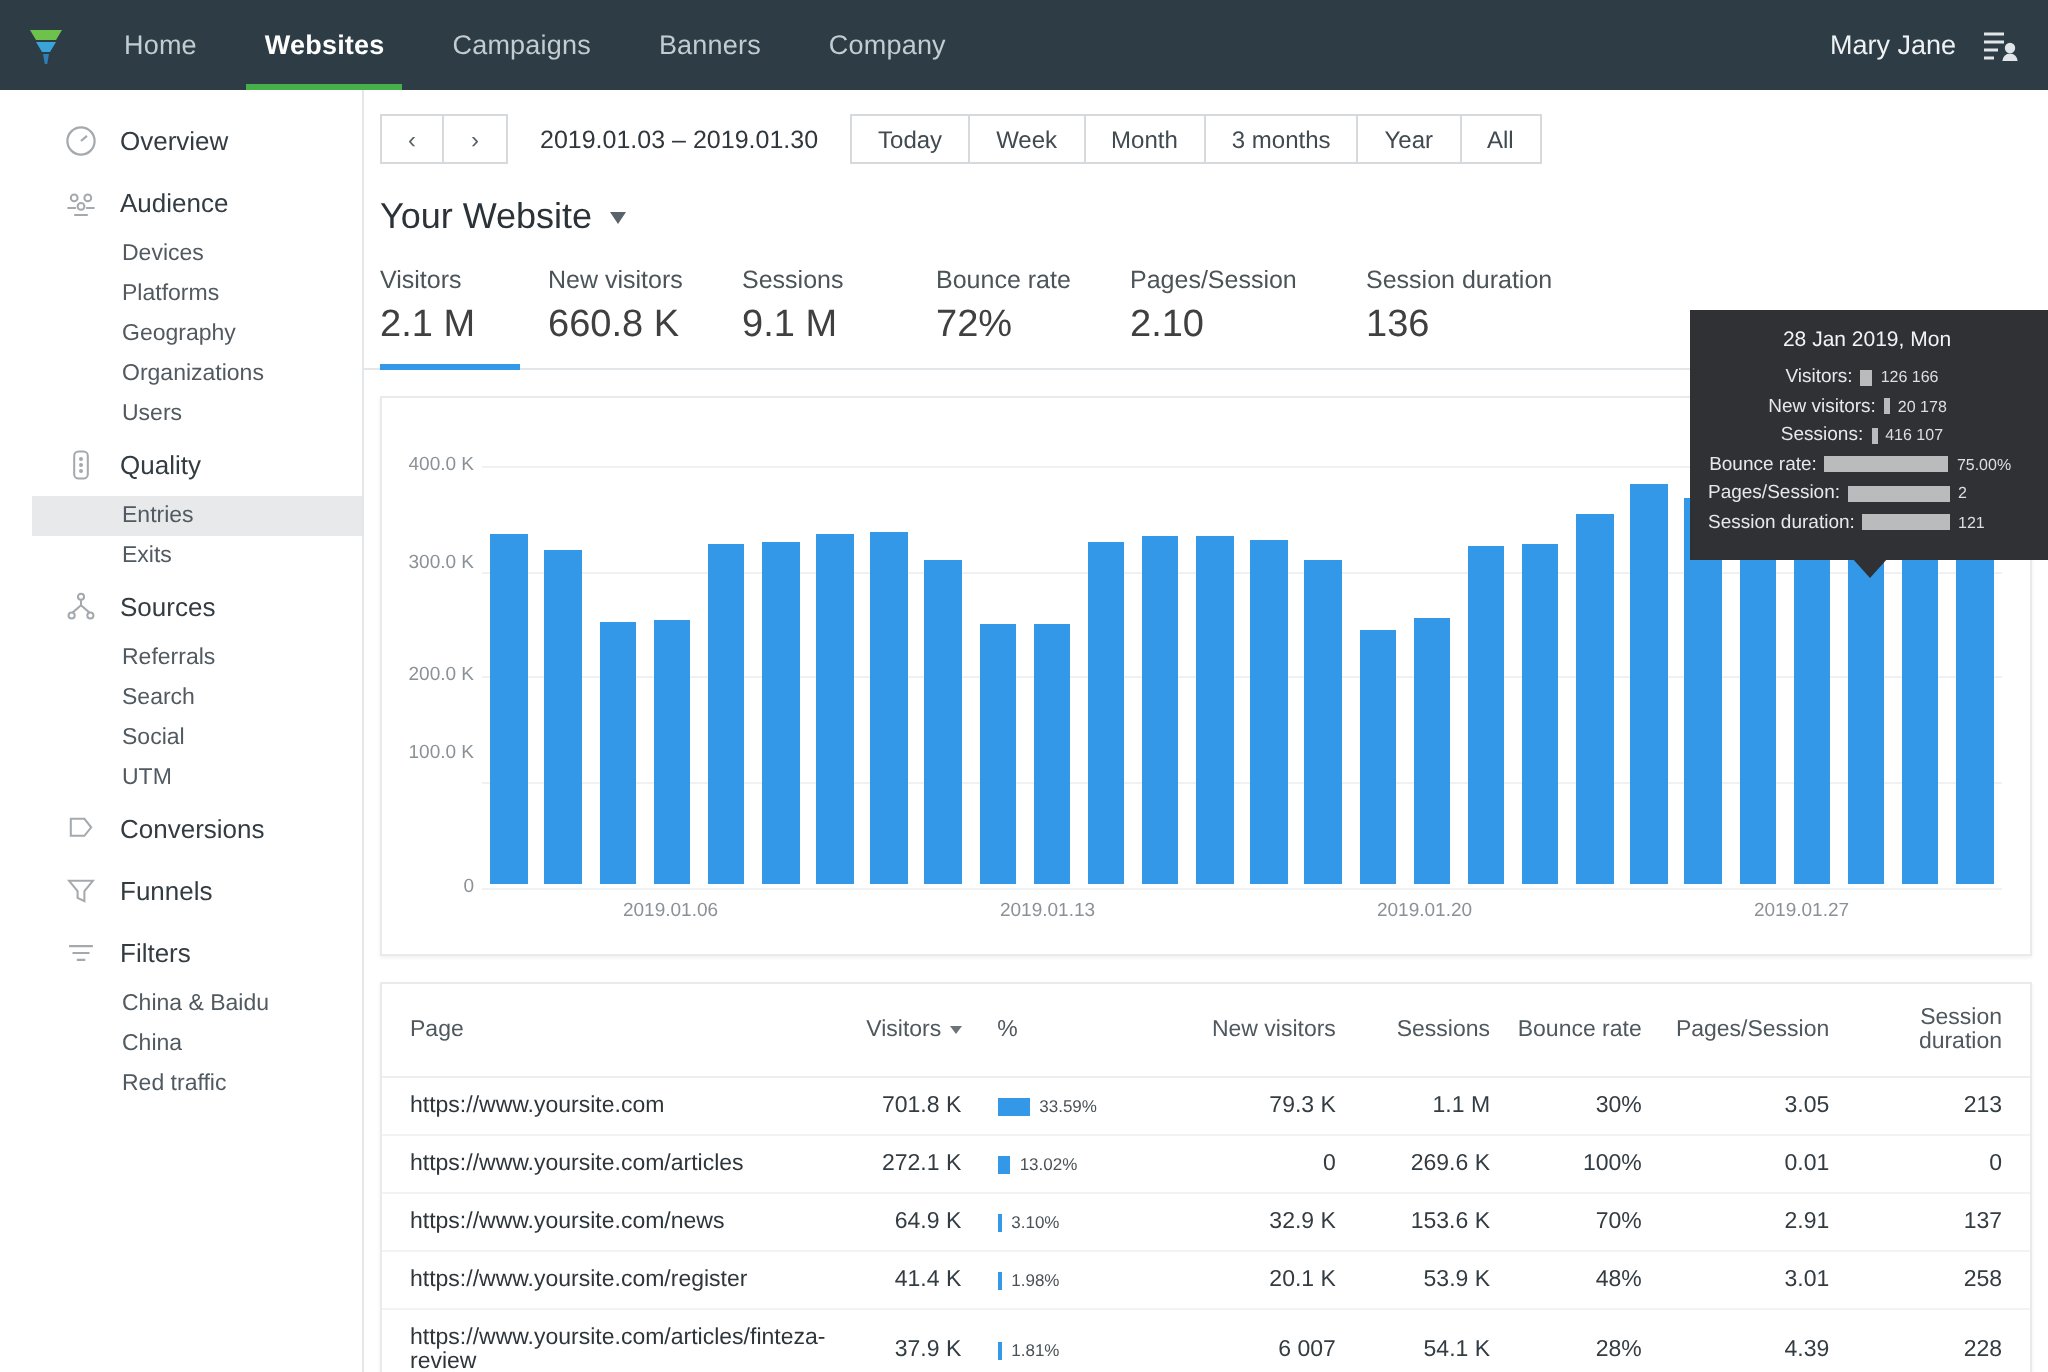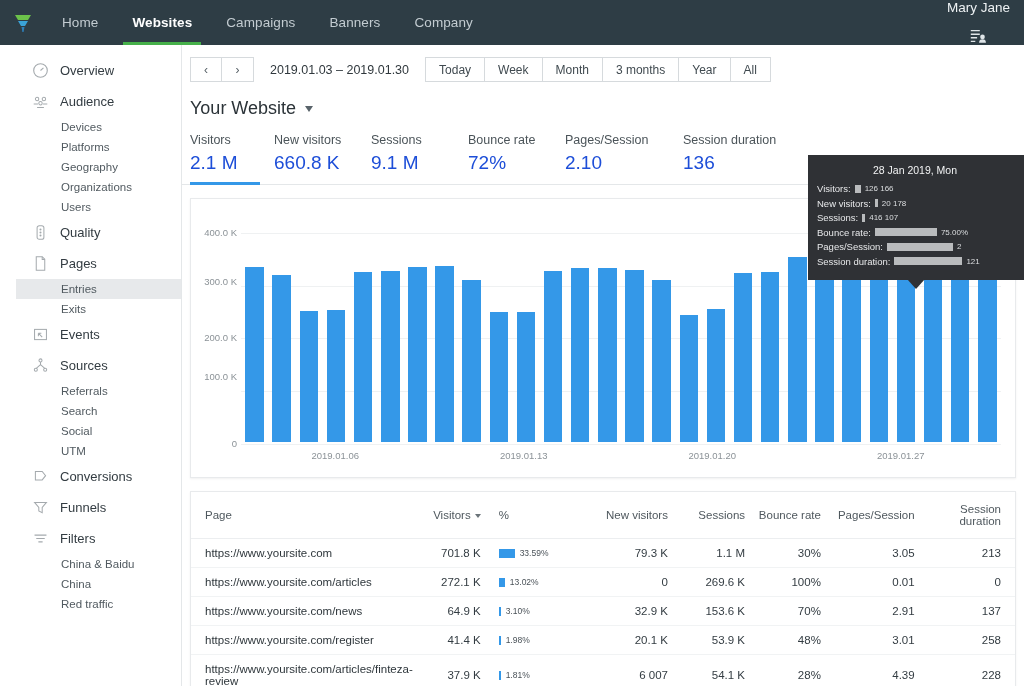--- a/index.html
+++ b/index.html
@@ -27,21 +27,21 @@
     color: #c3ccd1; font-size: 13.5px; letter-spacing: .1px;
     position: relative; cursor: pointer; white-space: nowrap;
   }
   .nav-item.active { color: #ffffff; font-weight: bold; }
   .nav-item.active::after {
     content: ""; position: absolute; left: 8px; right: 8px; bottom: 0;
     height: 3px; background: #46b04a;
   }
   .nav-right {
     margin-left: auto; display: flex; align-items: center;
-    padding-right: 14px; gap: 12px; flex-direction: column;
+    padding-right: 14px; gap: 12px;
   }
   .user-name { color: #eef2f4; font-size: 13.5px; }
   .user-icon { width: 20px; height: 20px; cursor: pointer; }
 
   
   .body-wrap { display: flex; height: 641px; }
 
   
   .sidebar {
     width: 182px; flex: 0 0 182px; background: #ffffff;
@@ -99,21 +99,21 @@
   }
 
   
   .kpi-row {
     display: flex; padding: 11px 0 0 8px; border-bottom: 1px solid #e4e7e9;
   }
   .kpi {
     padding: 0 0 10px 0; margin-right: 0; cursor: pointer; position: relative;
   }
   .kpi-label { font-size: 12.5px; color: #4b5459; margin-bottom: 5px; }
-  .kpi-value { font-size: 19px; color: #1d4ed8; }
+  .kpi-value { font-size: 19px; color: #404040; }
   .kpi.active::after {
     content: ""; position: absolute; left: 0; right: 14px; bottom: -1px;
     height: 3px; background: #3498e8;
   }
 
   
   .chart-card {
     margin: 13px 8px 0 8px; background: #fff;
     border: 1px solid #e8eaec;
     box-shadow: 0 1px 2px rgba(0,0,0,.06);
@@ -133,29 +133,29 @@
   }
   .bar-slot { flex: 1; display: flex; justify-content: center; align-items: flex-end; height: 100%; }
   .bar { width: 68%; background: #3498e8; cursor: pointer; }
   .x-label {
     position: absolute; bottom: 16px; font-size: 9.5px; color: #8b9297;
     transform: translateX(-50%); white-space: nowrap;
   }
 
   
   .tooltip {
-    position: absolute; top: 110px; right: 0px; width: 216px;
+    position: absolute; top: 110px; right: 0px; width: 179px;
     background: #2f3135; color: #fff; padding: 9px 11px 10px 9px;
     font-size: 10px; z-index: 20;
   }
   .tt-title {
     text-align: center; font-size: 10.5px; margin-bottom: 7px; color: #f2f3f4;
   }
   .tt-row {
-    display: flex; align-items: center; justify-content: flex-start;
+    display: flex; align-items: center; justify-content: center;
     gap: 4px; margin-bottom: 3.5px; white-space: nowrap;
   }
   .tt-key { color: #e7e8ea; font-size: 9.5px; }
   .tt-bar { background: #b9bbbd; height: 8px; }
   .tt-val { color: #dcdee0; font-size: 8px; min-width: 34px; text-align: left; }
   .tt-arrow {
     position: absolute; bottom: -9px; left: 50%; transform: translateX(-50%);
     width: 0; height: 0; border-left: 9px solid transparent;
     border-right: 9px solid transparent; border-top: 10px solid #2f3135;
   }
@@ -267,41 +267,25 @@
             <rect x="6" y="2" width="8" height="16" rx="2.5" fill="none" stroke="#6d767c" stroke-width="1.2"></rect>
             <circle cx="10" cy="6.5" r="1.2" fill="#6d767c"></circle>
             <circle cx="10" cy="10" r="1.2" fill="#6d767c"></circle>
             <circle cx="10" cy="13.5" r="1.2" fill="#6d767c"></circle>
           </svg>
         <span class="s-label">Quality</span>
       </div>
     </div>
 
     <div class="side-group">
-      <div class="side-main">
-        <svg class="side-ico" viewBox="0 0 20 20">
-            <path d="M5 2 h7 l3 3 v13 h-10 Z" fill="none" stroke="#6d767c" stroke-width="1.2"></path>
-            <path d="M12 2 v3.2 h3" fill="none" stroke="#6d767c" stroke-width="1.2"></path>
-          </svg>
-        <span class="s-label">Pages</span>
-      </div>
       <div class="side-sub selected"><span>Entries</span></div>
       <div class="side-sub"><span>Exits</span></div>
     </div>
 
 
-    <div class="side-group">
-      <div class="side-main">
-        <svg class="side-ico" viewBox="0 0 20 20">
-            <rect x="3" y="4" width="14" height="12" fill="none" stroke="#6d767c" stroke-width="1.2"></rect>
-            <path d="M12 13 L7.5 8.5 M7.5 8.5 v3.5 M7.5 8.5 h3.5" stroke="#6d767c" stroke-width="1.2" fill="none"></path>
-          </svg>
-        <span class="s-label">Events</span>
-      </div>
-    </div>
 
     <div class="side-group">
       <div class="side-main">
         <svg class="side-ico" viewBox="0 0 20 20">
             <circle cx="10" cy="4" r="1.8" fill="none" stroke="#6d767c" stroke-width="1.2"></circle>
             <circle cx="4.5" cy="15" r="1.8" fill="none" stroke="#6d767c" stroke-width="1.2"></circle>
             <circle cx="15.5" cy="15" r="1.8" fill="none" stroke="#6d767c" stroke-width="1.2"></circle>
             <path d="M10 6 v3 M10 9 L5 13.3 M10 9 L15 13.3" stroke="#6d767c" stroke-width="1.2" fill="none"></path>
           </svg>
         <span class="s-label">Sources</span>

